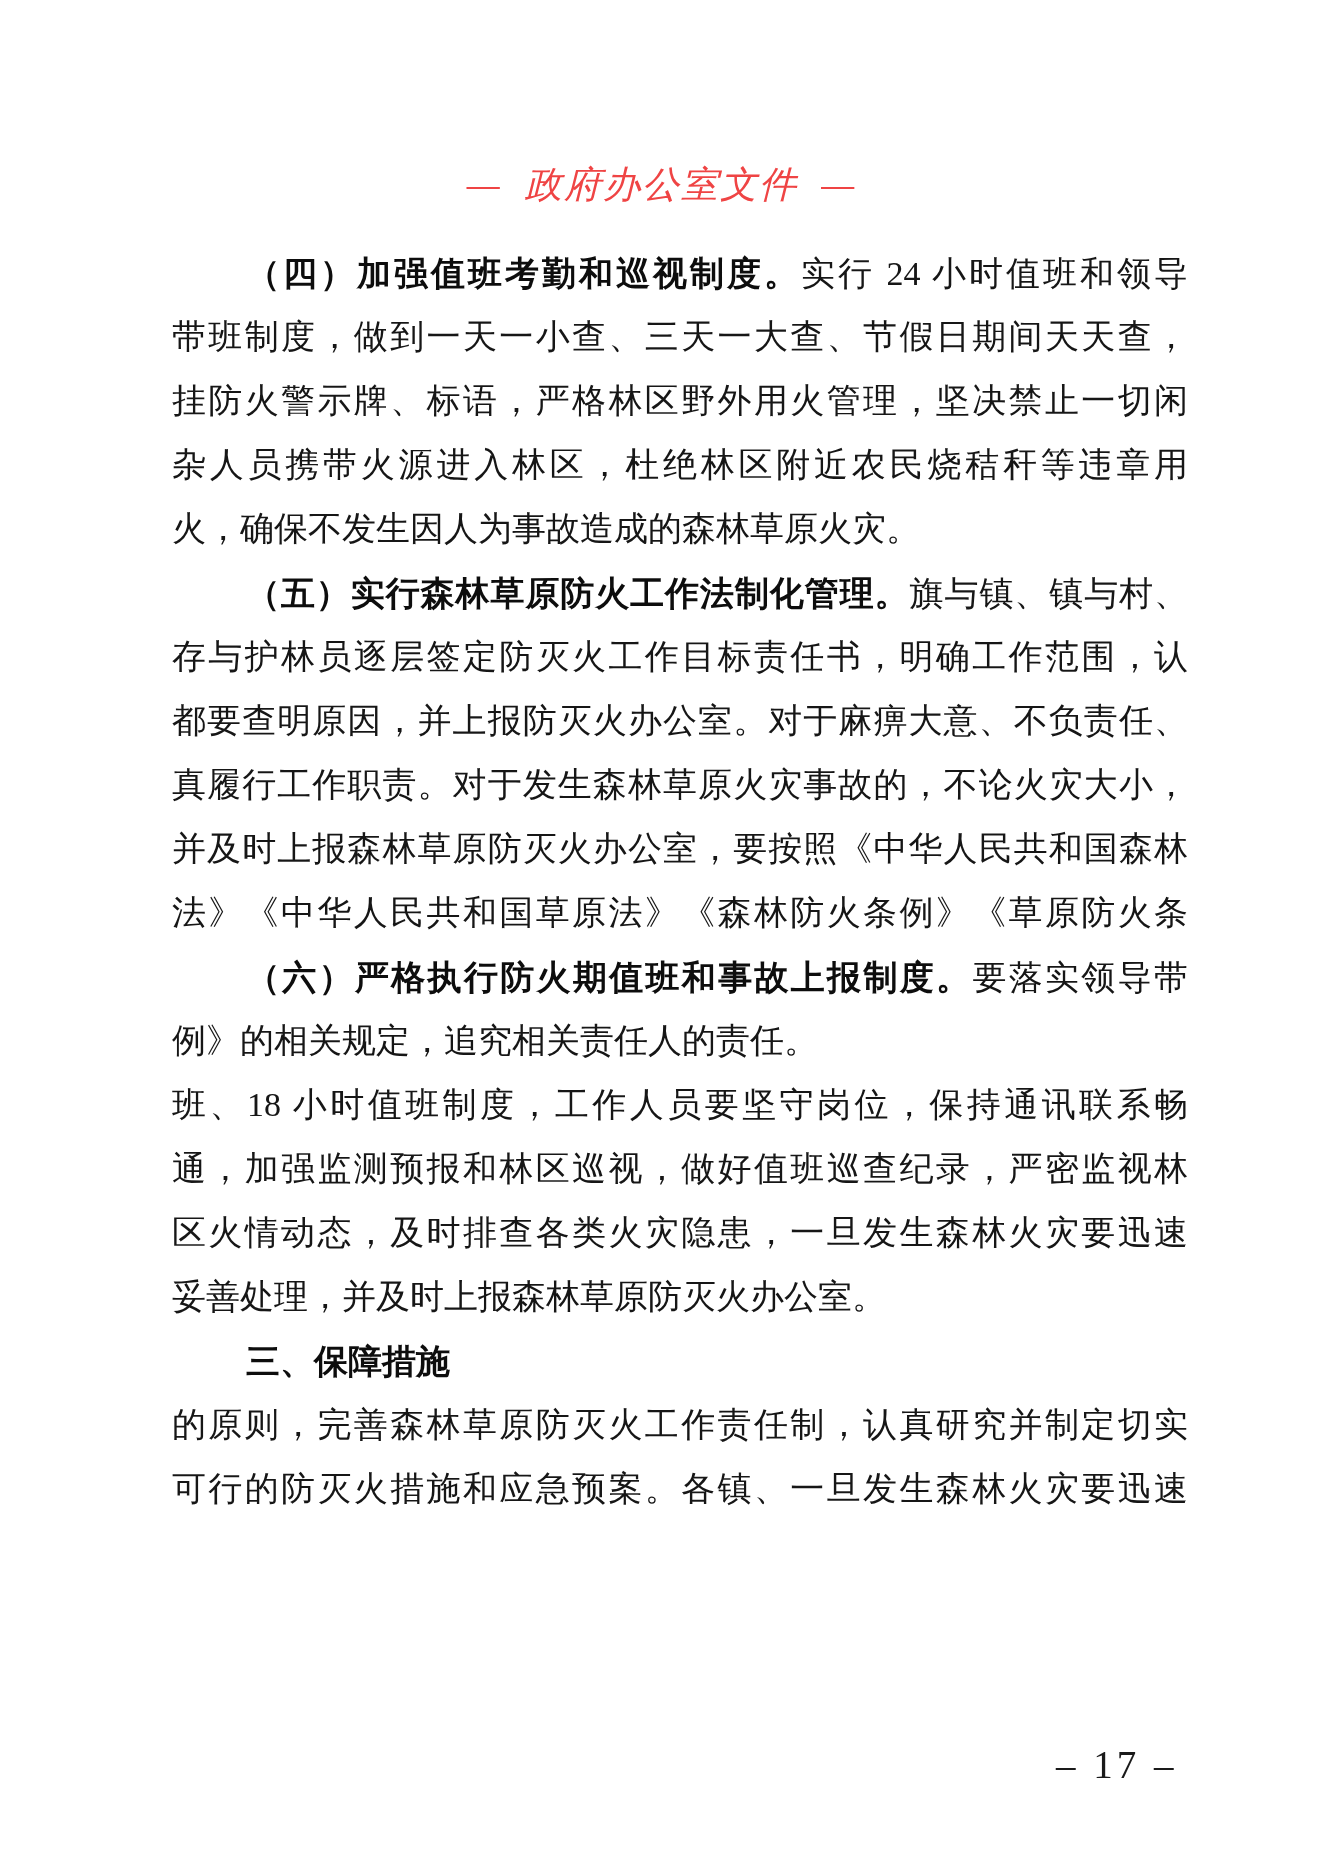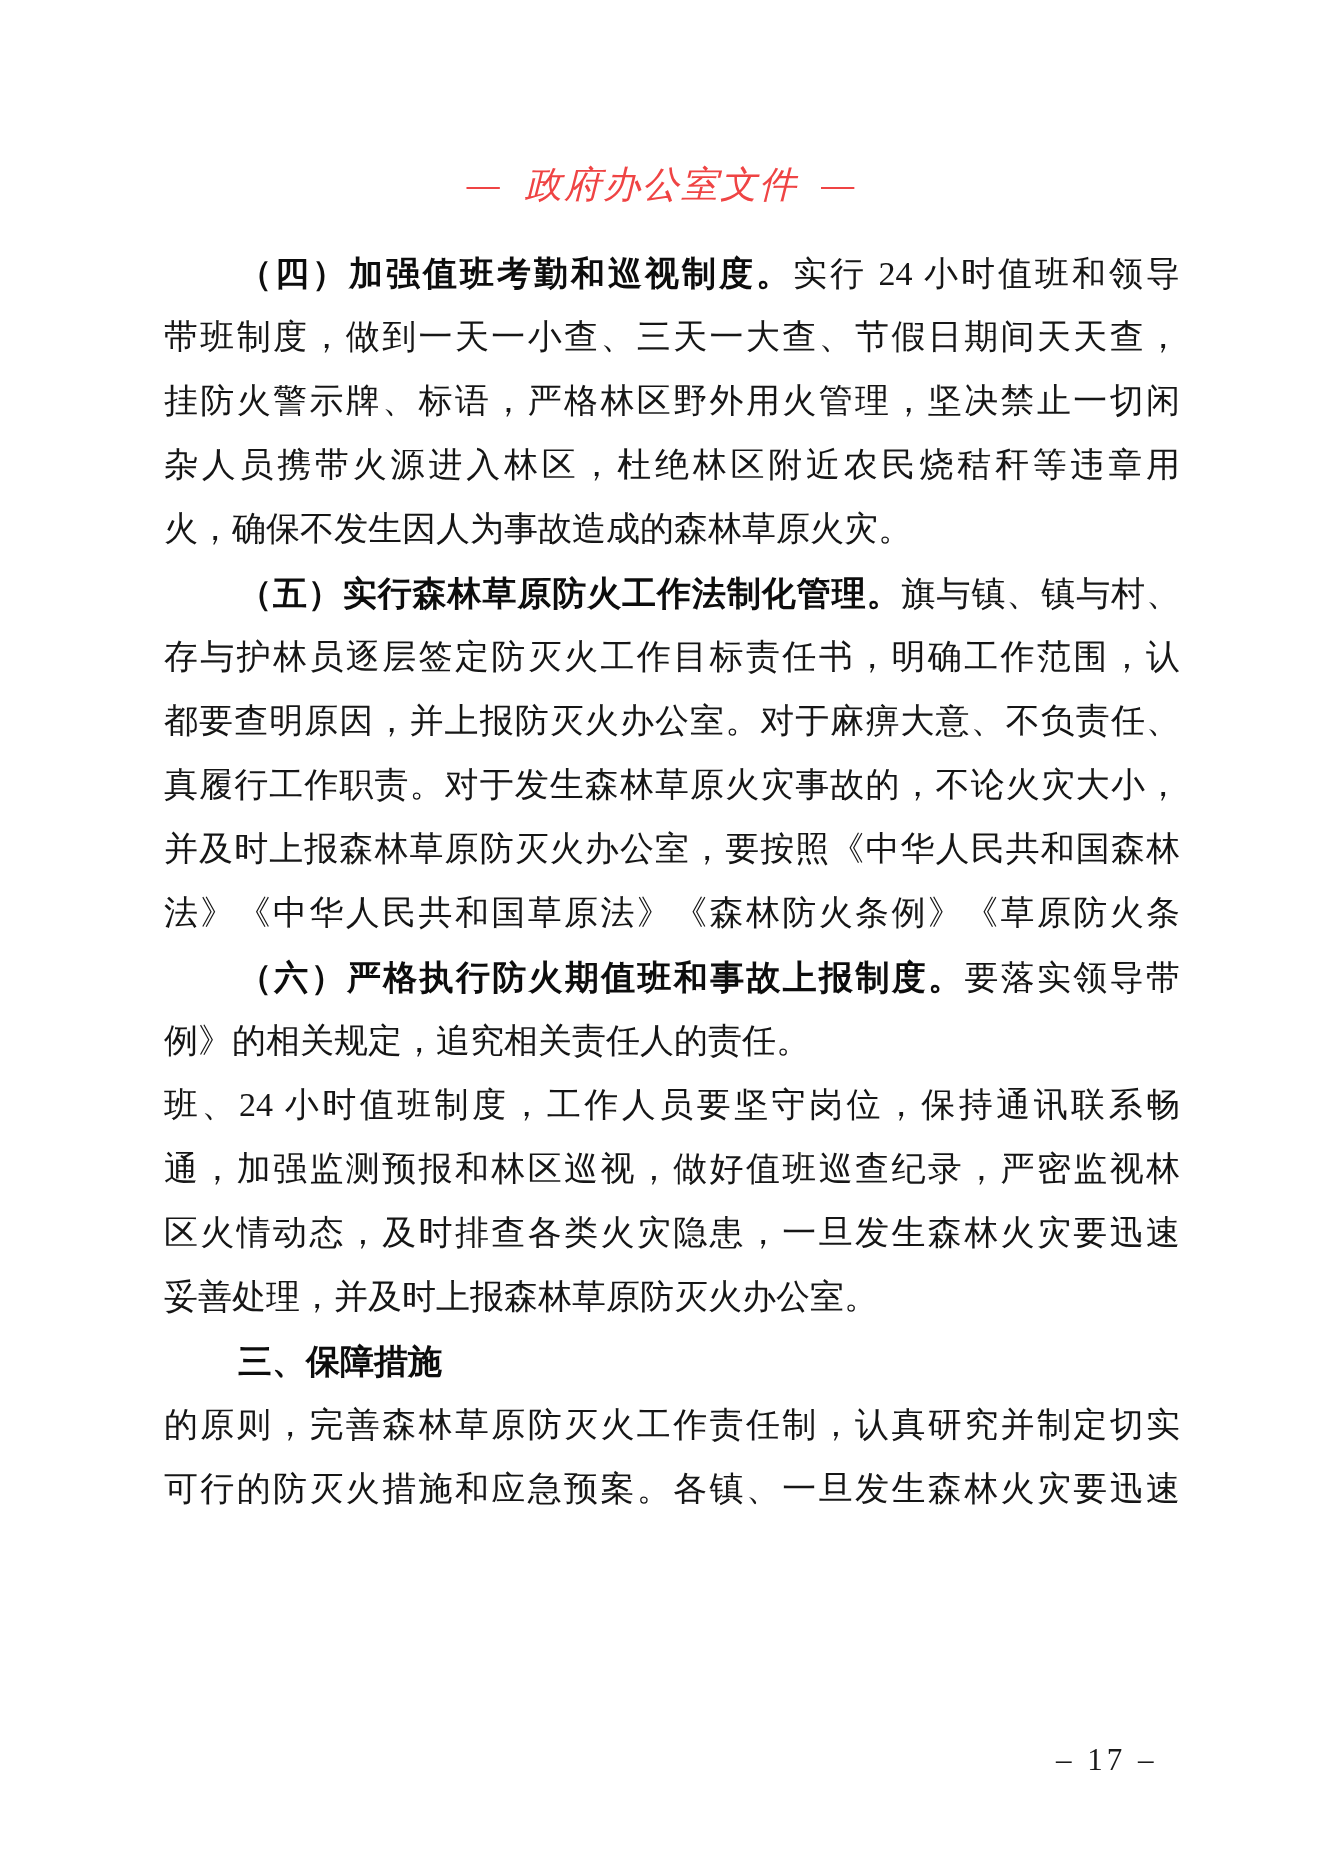--- a/index.html
+++ b/index.html
@@ -20,21 +20,21 @@
     text-align: center;
     font-size: 37px;
     font-style: italic;
     letter-spacing: 2px;
     word-spacing: 12px;
     color: #ef4444;
     white-space: nowrap;
   }
   .doc-body {
     position: absolute;
-    left: 164px;
+    left: 172px;
     top: 241px;
     width: 1016px;
     font-size: 34px;
     line-height: 64px;
     color: #161616;
   }
   .line {
     height: 64px;
     text-align: justify;
     text-align-last: justify;
@@ -44,21 +44,21 @@
   .line.indent { text-indent: 74px; }
   .line b {
     font-family: "Liberation Sans", sans-serif;
     font-weight: 700;
     color: #0d0d0d;
   }
   .page-number {
     position: absolute;
     top: 1742px;
     left: 1056px;
-    font-size: 31px;
+    font-size: 39px;
     letter-spacing: 4px;
     color: #1a1a1a;
     white-space: nowrap;
   }
 </style>
 </head>
 <body>
 
 <div class="doc-header">— 政府办公室文件 —</div>
 
@@ -69,21 +69,21 @@
     <div class="line"><span>杂人员携带火源进入林区，杜绝林区附近农民烧秸秆等违章用</span></div>
     <div class="line end"><span>火，确保不发生因人为事故造成的森林草原火灾。</span></div>
     <div class="line indent"><b>（五）实行森林草原防火工作法制化管理。</b><span>旗与镇、镇与村、</span></div>
     <div class="line"><span>存与护林员逐层签定防灭火工作目标责任书，明确工作范围，认</span></div>
     <div class="line"><span>都要查明原因，并上报防灭火办公室。对于麻痹大意、不负责任、</span></div>
     <div class="line"><span>真履行工作职责。对于发生森林草原火灾事故的，不论火灾大小，</span></div>
     <div class="line"><span>并及时上报森林草原防灭火办公室，要按照《中华人民共和国森林</span></div>
     <div class="line"><span>法》《中华人民共和国草原法》《森林防火条例》《草原防火条</span></div>
     <div class="line indent"><b>（六）严格执行防火期值班和事故上报制度。</b><span>要落实领导带</span></div>
     <div class="line end"><span>例》的相关规定，追究相关责任人的责任。</span></div>
-    <div class="line"><span>班、24 小时值班制度，工作人员要坚守岗位，保持通讯联系畅</span></div>
+    <div class="line"><span>班、18 小时值班制度，工作人员要坚守岗位，保持通讯联系畅</span></div>
     <div class="line"><span>通，加强监测预报和林区巡视，做好值班巡查纪录，严密监视林</span></div>
     <div class="line"><span>区火情动态，及时排查各类火灾隐患，一旦发生森林火灾要迅速</span></div>
     <div class="line end"><span>妥善处理，并及时上报森林草原防灭火办公室。</span></div>
     <div class="line indent end"><b>三、保障措施</b></div>
     <div class="line"><span>的原则，完善森林草原防灭火工作责任制，认真研究并制定切实</span></div>
     <div class="line"><span>可行的防灭火措施和应急预案。各镇、一旦发生森林火灾要迅速</span></div>
   </main>
 
 <div class="page-number">– 17 –</div>
 

